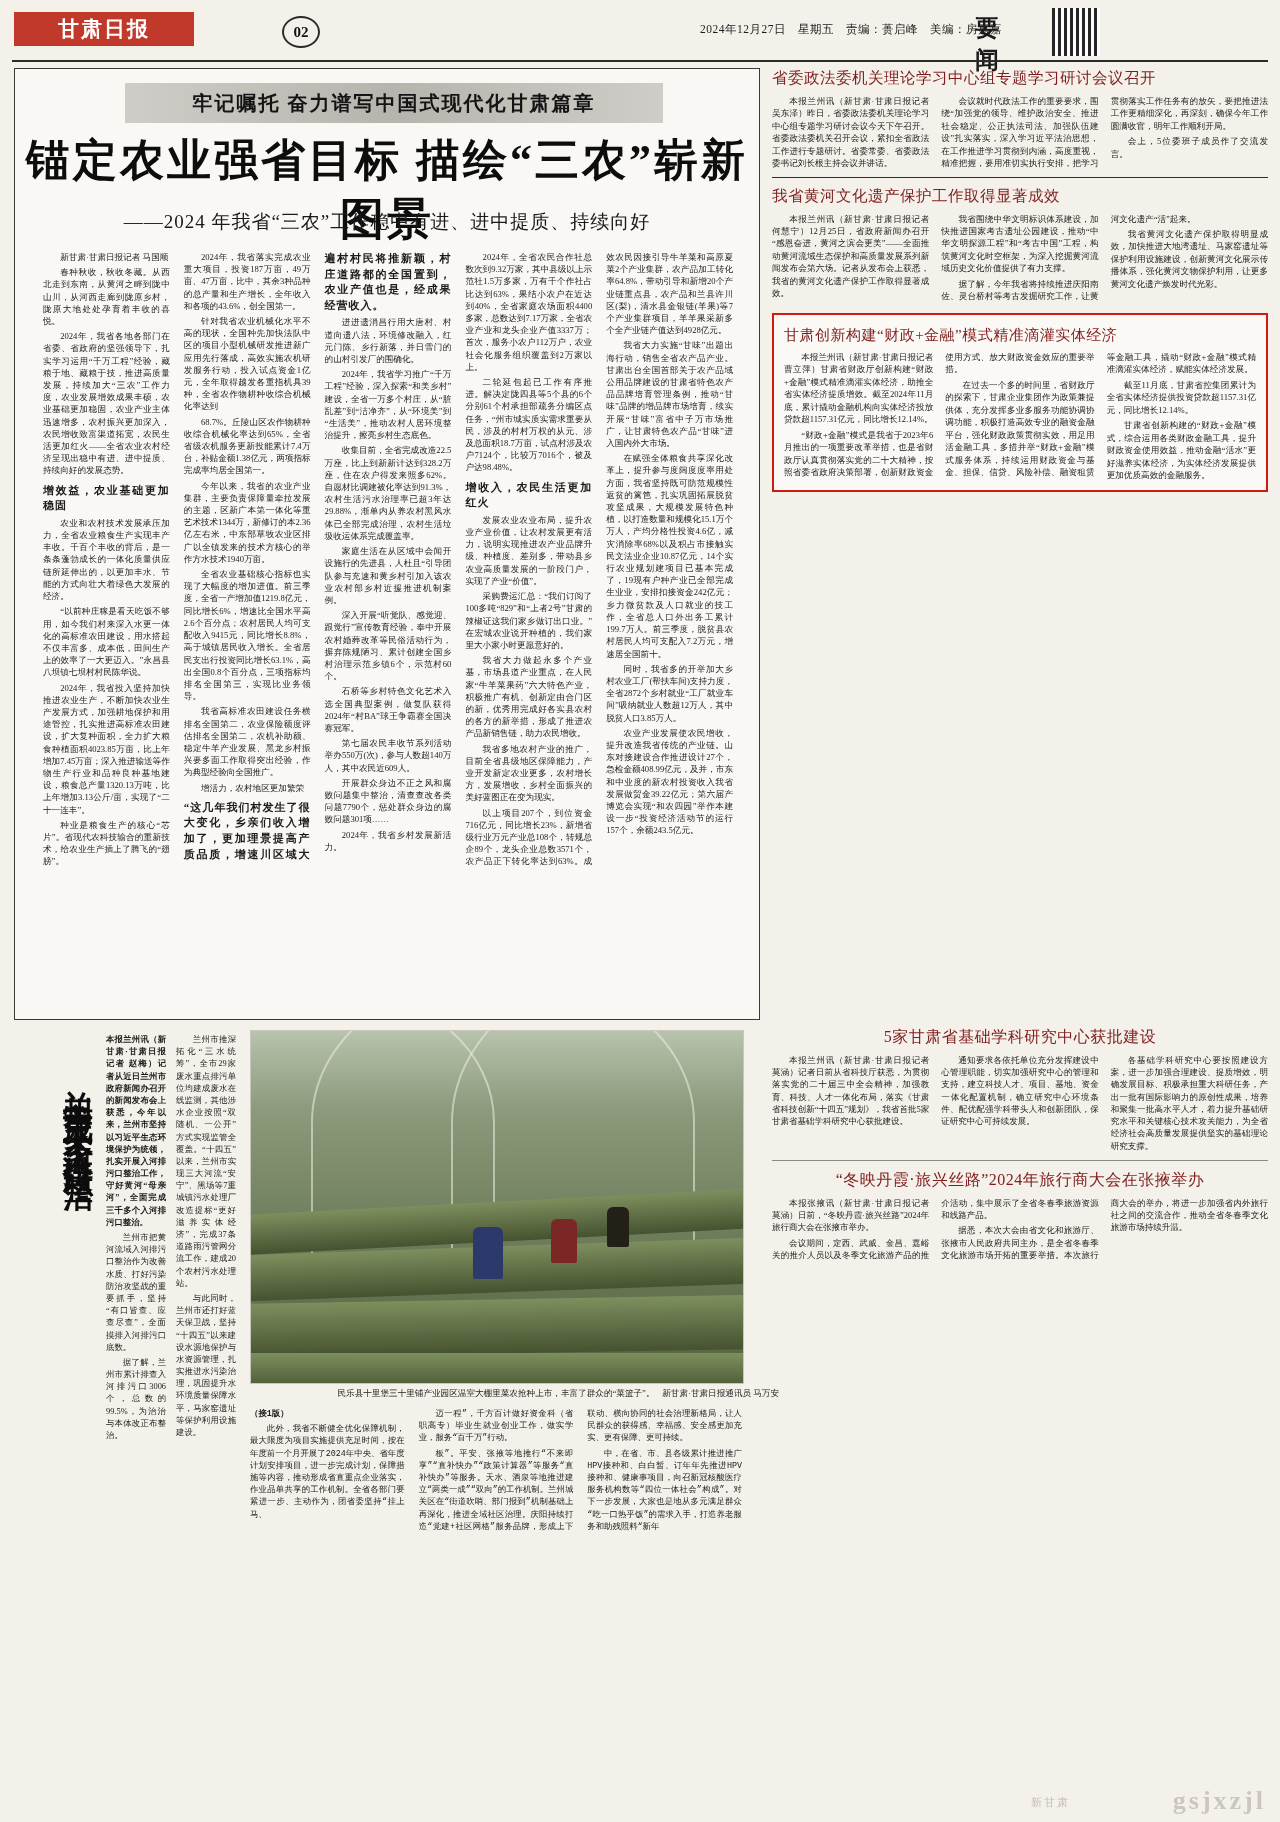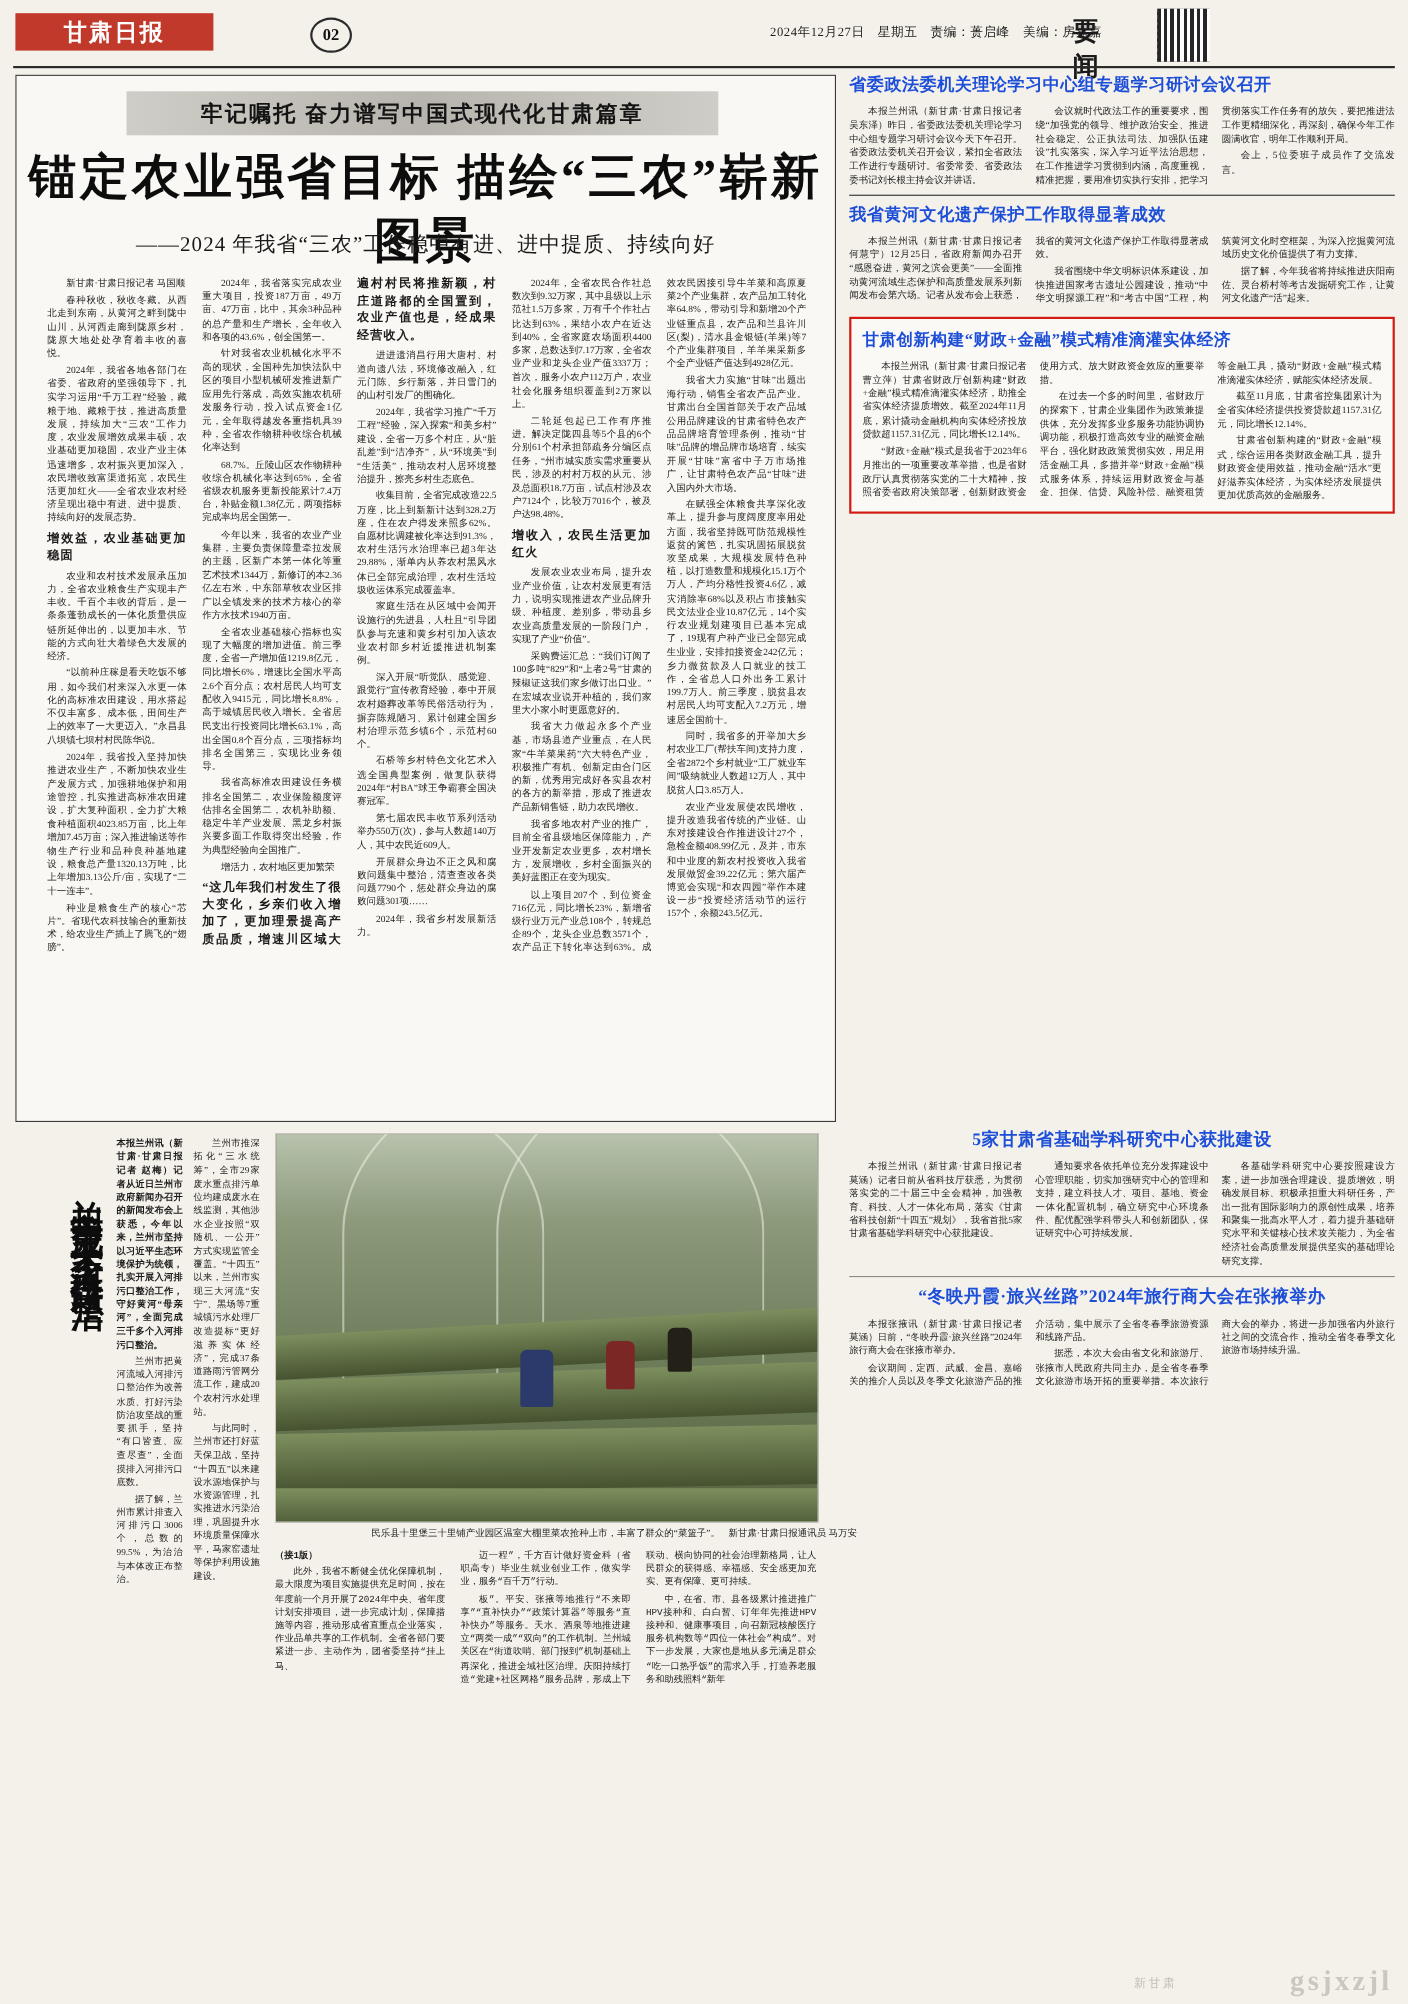--- a/index.html
+++ b/index.html
@@ -24,37 +24,37 @@
   .mast-section{position:absolute;left:975px;top:12px;font-size:24px;font-weight:bold;letter-spacing:4px;color:#1a1a1a;}
   .qr{position:absolute;left:1052px;top:8px;width:48px;height:48px;
     background:
       repeating-linear-gradient(90deg,#111 0 3px,#fff 3px 6px),
       repeating-linear-gradient(0deg,#111 0 3px,transparent 3px 6px);
     background-color:#fff;opacity:.9;}
   .mast-rule{position:absolute;left:12px;top:60px;width:1256px;height:2px;background:#2b2b2b;}
 
   
   .left-main{position:absolute;left:14px;top:68px;width:744px;height:950px;border:1.5px solid #3a3a3a;background:#faf8f4;}
-  .banner{position:absolute;left:100px;top:14px;width:538px;height:40px;
+  .banner{position:absolute;left:110px;top:14px;width:538px;height:40px;
     background:linear-gradient(90deg,#cfcdc7 0%,#b7b4ad 50%,#cfcdc7 100%);
     display:flex;align-items:center;justify-content:center;}
   .banner span{font-size:20px;font-weight:bold;letter-spacing:2px;color:#141414;}
   .headline{position:absolute;left:0;top:62px;width:744px;text-align:center;
     font-size:44px;font-weight:bold;letter-spacing:3px;color:#0d0d0d;}
   .subhead{position:absolute;left:0;top:140px;width:744px;text-align:center;font-size:19px;letter-spacing:1px;color:#191919;}
 
   .cols{position:absolute;left:28px;top:182px;width:690px;height:750px;
     column-count:5;column-gap:14px;column-rule:none;
     font-size:8.6px;line-height:1.42;text-align:justify;color:#1b1b1b;}
   .cols p{margin:0 0 3px 0;text-indent:2em;}
   .cols h4{margin:6px 0 3px 0;font-size:11px;font-weight:bold;text-indent:0;letter-spacing:1px;}
 
   
   .rcol{position:absolute;left:772px;top:68px;width:496px;}
-  .r-title{font-size:15.5px;font-weight:bold;letter-spacing:.5px;line-height:1.35;color:#1d4ed8;margin:0 0 6px 0;}
+  .r-title{font-size:15.5px;font-weight:normal;letter-spacing:.5px;line-height:1.35;color:#7f1d1d;margin:0 0 6px 0;}
   .r-rule{height:1px;background:#2b2b2b;margin:7px 0 8px 0;}
   .r-body{column-count:3;column-gap:12px;font-size:8.6px;line-height:1.45;text-align:justify;color:#1b1b1b;}
   .r-body p{margin:0 0 3px 0;text-indent:2em;}
   .r-body2{column-count:3;column-gap:12px;font-size:8.6px;line-height:1.45;text-align:justify;color:#1b1b1b;}
   .r-body2 p{margin:0 0 3px 0;text-indent:2em;}
 
   .boxed{border:2.5px solid #d01a12;padding:10px 10px 8px 10px;margin-top:10px;background:#fbf9f5;}
   .boxed .r-title{font-size:15px;}
 
   
@@ -169,20 +169,21 @@
     </div>
 
     <div class="r-rule"></div>
 
     <div>
       <div class="r-title">我省黄河文化遗产保护工作取得显著成效</div>
       <div class="r-body2">
         <p>本报兰州讯（新甘肃·甘肃日报记者何慧宁）12月25日，省政府新闻办召开“感恩奋进，黄河之滨会更美”——全面推动黄河流域生态保护和高质量发展系列新闻发布会第六场。记者从发布会上获悉，我省的黄河文化遗产保护工作取得显著成效。</p>
         <p>我省围绕中华文明标识体系建设，加快推进国家考古遗址公园建设，推动“中华文明探源工程”和“考古中国”工程，构筑黄河文化时空框架，为深入挖掘黄河流域历史文化价值提供了有力支撑。</p>
         <p>据了解，今年我省将持续推进庆阳南佐、灵台桥村等考古发掘研究工作，让黄河文化遗产“活”起来。</p>
+        <p>我省黄河文化遗产保护取得明显成效，加快推进大地湾遗址、马家窑遗址等保护利用设施建设，创新黄河文化展示传播体系，强化黄河文物保护利用，让更多黄河文化遗产焕发时代光彩。</p>
       </div>
     </div>
 
     <div class="boxed">
       <div class="r-title">甘肃创新构建“财政+金融”模式精准滴灌实体经济</div>
       <div class="r-body2">
         <p>本报兰州讯（新甘肃·甘肃日报记者 曹立萍）甘肃省财政厅创新构建“财政+金融”模式精准滴灌实体经济，助推全省实体经济提质增效。截至2024年11月底，累计撬动金融机构向实体经济投放贷款超1157.31亿元，同比增长12.14%。</p>
         <p>“财政+金融”模式是我省于2023年6月推出的一项重要改革举措，也是省财政厅认真贯彻落实党的二十大精神，按照省委省政府决策部署，创新财政资金使用方式、放大财政资金效应的重要举措。</p>
         <p>在过去一个多的时间里，省财政厅的探索下，甘肃企业集团作为政策兼提供体，充分发挥多业多服务功能协调协调功能，积极打造高效专业的融资金融平台，强化财政政策贯彻实效，用足用活金融工具，多措并举“财政+金融”模式服务体系，持续运用财政资金与基金、担保、信贷、风险补偿、融资租赁等金融工具，撬动“财政+金融”模式精准滴灌实体经济，赋能实体经济发展。</p>
         <p>截至11月底，甘肃省控集团累计为全省实体经济提供投资贷款超1157.31亿元，同比增长12.14%。</p>

